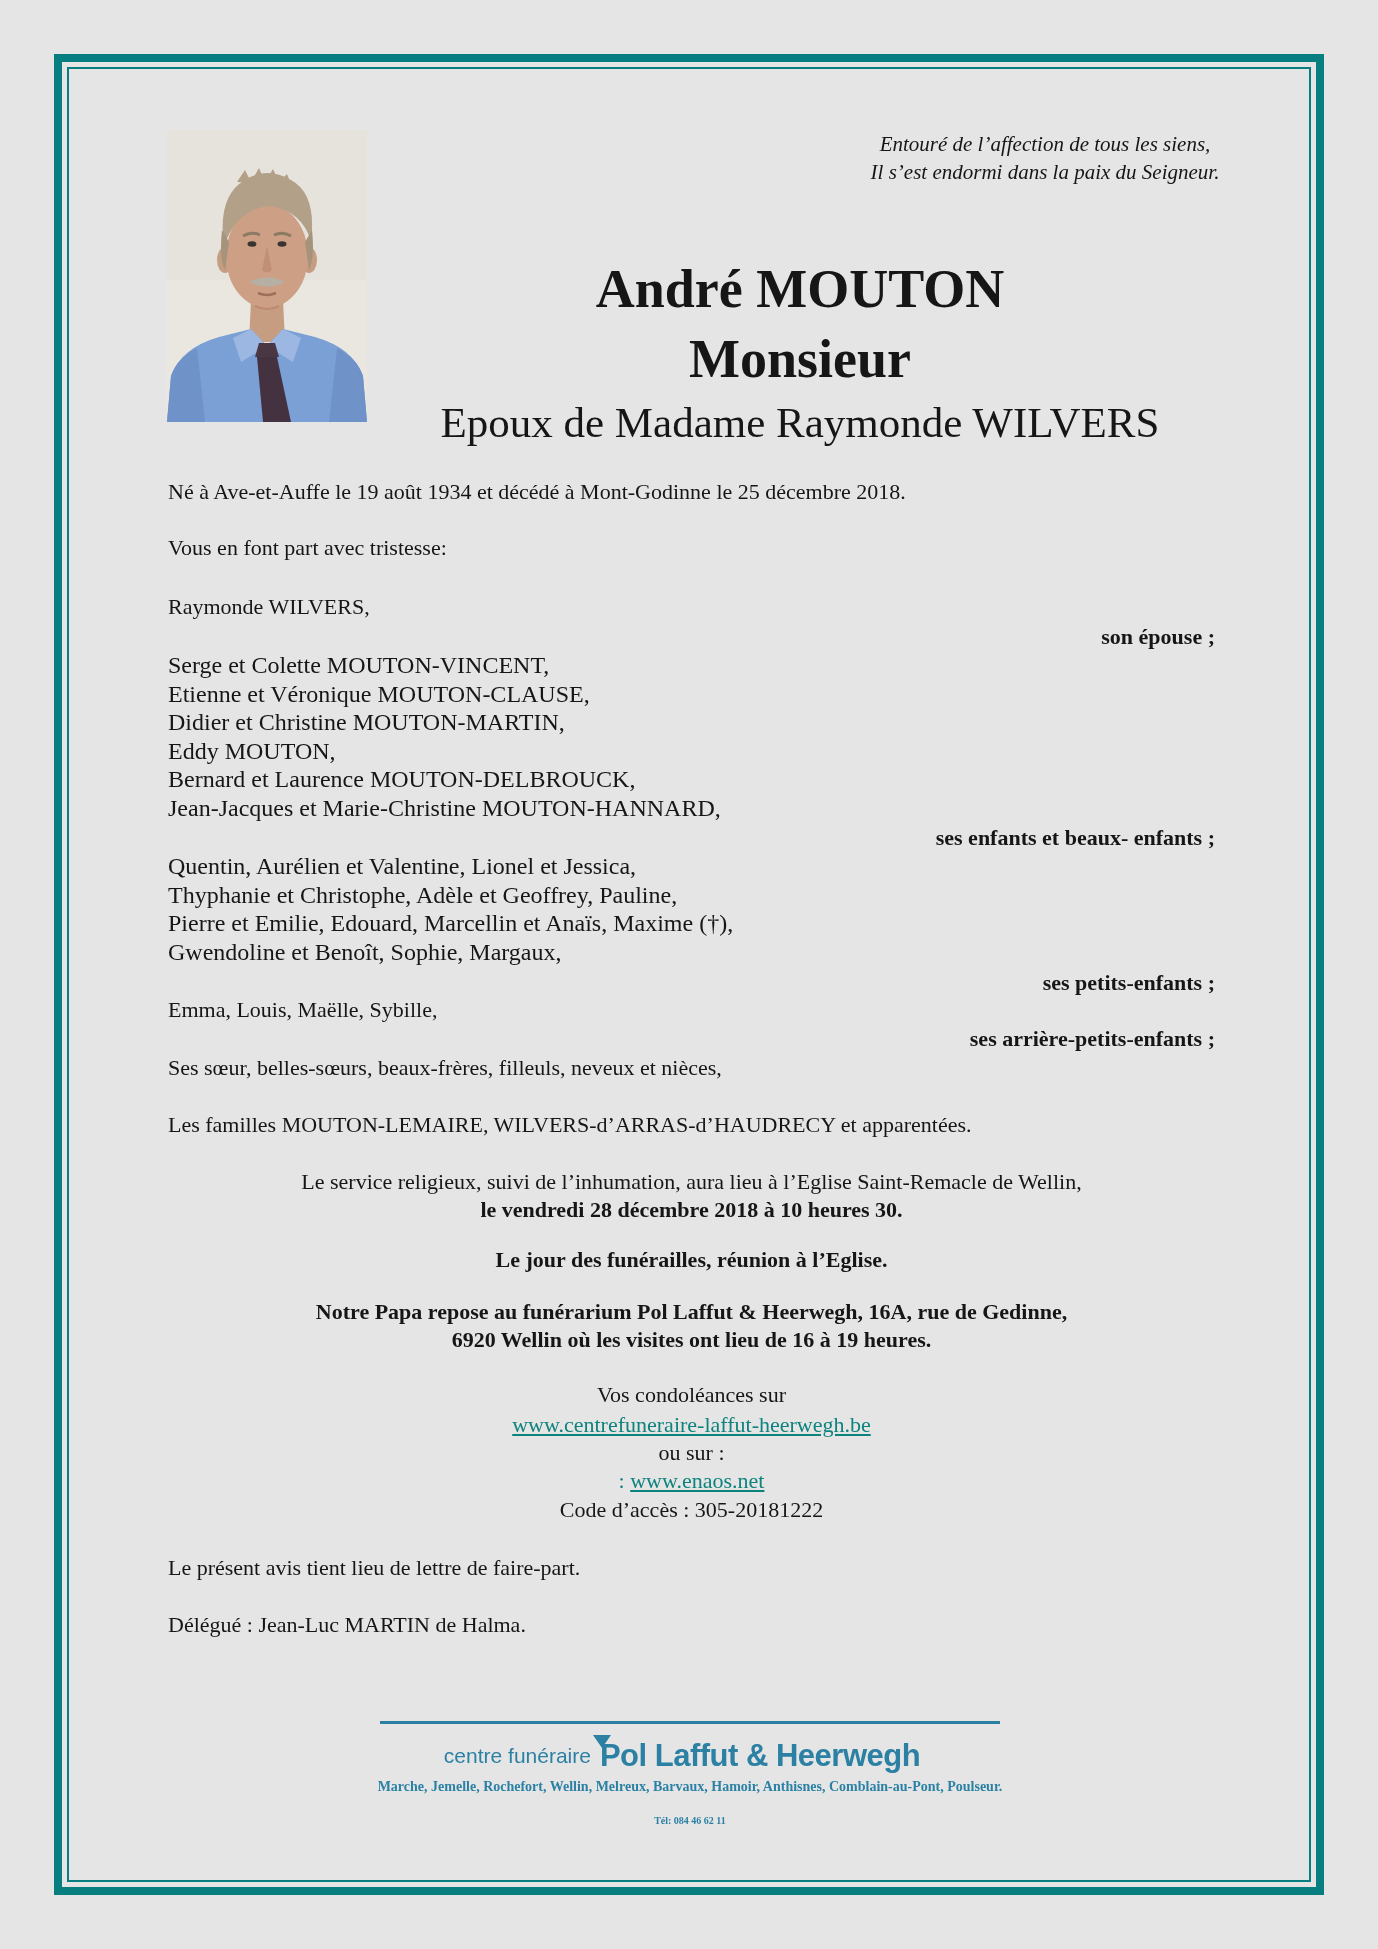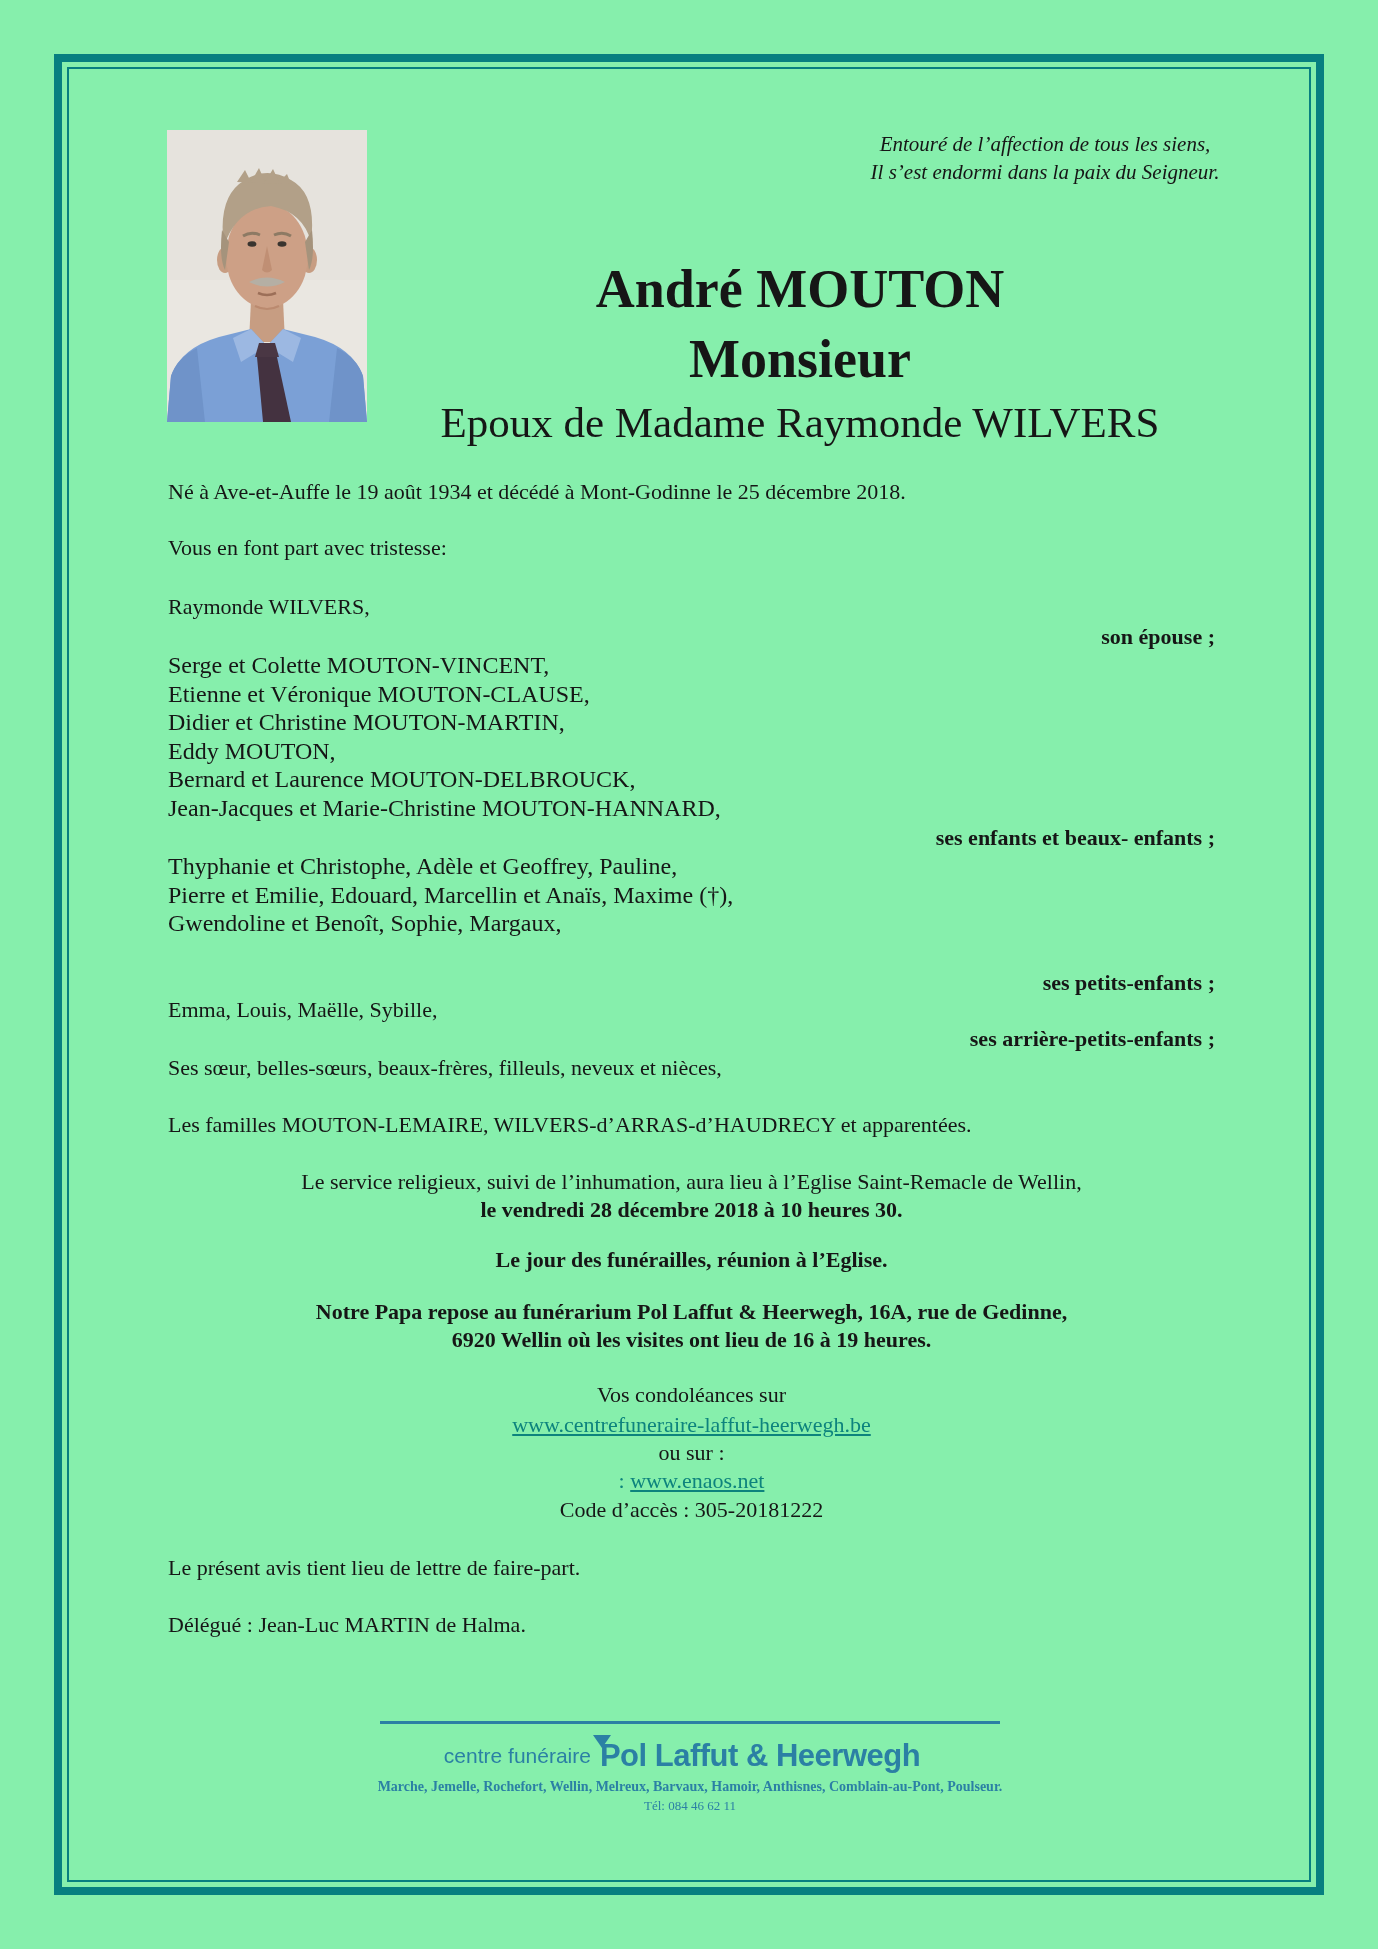--- a/index.html
+++ b/index.html
@@ -1,19 +1,19 @@
 <!DOCTYPE html>
 <html><head>
 <meta charset="utf-8">
 <style>
   html,body{margin:0;padding:0;background:#ffffff;}
   .page{
     position:relative;
     width:1378px;height:1949px;
-    background:#86efac;
+    background:#e5e5e5;
     font-family:"Liberation Serif","DejaVu Serif",serif;
     color:#161616;
     overflow:hidden;
   }
   
   .frame-outer{position:absolute;inset:54px;border:8px solid #077f80;pointer-events:none;}
   .frame-inner{position:absolute;inset:67px;border:2px solid #077f80;pointer-events:none;}
 
   
   .photo{position:absolute;left:167px;top:130px;width:200px;height:292px;}
@@ -50,21 +50,21 @@
     border-top:13px solid #2b80a4;
   }
   .brand-row{
     margin-top:14px;display:flex;justify-content:center;align-items:center;gap:9px;
     transform:translateX(-8px);
     font-family:"Liberation Sans","DejaVu Sans",sans-serif;
   }
   .brand-small{font-size:21px;}
   .brand-big{font-size:31px;font-weight:bold;letter-spacing:-0.5px;}
   .brand-locations{margin-top:5px;font-size:14px;font-weight:bold;}
-  .brand-phone{margin-top:3px;font-size:13px;font-weight:normal;}
+  .brand-phone{margin-top:20px;font-size:10px;font-weight:bold;}
 </style>
 </head>
 <body>
 
 <div class="page">
 
   <div class="frame-outer"></div>
   <div class="frame-inner"></div>
 
   <svg class="photo" viewBox="0 0 200 292" xmlns="http://www.w3.org/2000/svg">
@@ -127,20 +127,21 @@
       <div>Serge et Colette MOUTON-VINCENT,</div>
       <div>Etienne et Véronique MOUTON-CLAUSE,</div>
       <div>Didier et Christine MOUTON-MARTIN,</div>
       <div>Eddy MOUTON,</div>
       <div>Bernard et Laurence MOUTON-DELBROUCK,</div>
       <div>Jean-Jacques et Marie-Christine MOUTON-HANNARD,</div>
     </div>
     <p class="t-right label" style="top:824px">ses enfants et beaux- enfants ;</p>
 
     <div class="group t-left" style="top:852px">
+      <div>Quentin, Aurélien et Valentine, Lionel et Jessica,</div>
       <div>Thyphanie et Christophe, Adèle et Geoffrey, Pauline,</div>
       <div>Pierre et Emilie, Edouard, Marcellin et Anaïs, Maxime (†),</div>
       <div>Gwendoline et Benoît, Sophie, Margaux,</div>
     </div>
     <p class="t-right label" style="top:969px">ses petits-enfants ;</p>
 
     <p class="t-left" style="top:996px">Emma, Louis, Maëlle, Sybille,</p>
     <p class="t-right label" style="top:1025px">ses arrière-petits-enfants ;</p>
 
     <p class="t-left" style="top:1054px">Ses sœur, belles-sœurs, beaux-frères, filleuls, neveux et nièces,</p>

